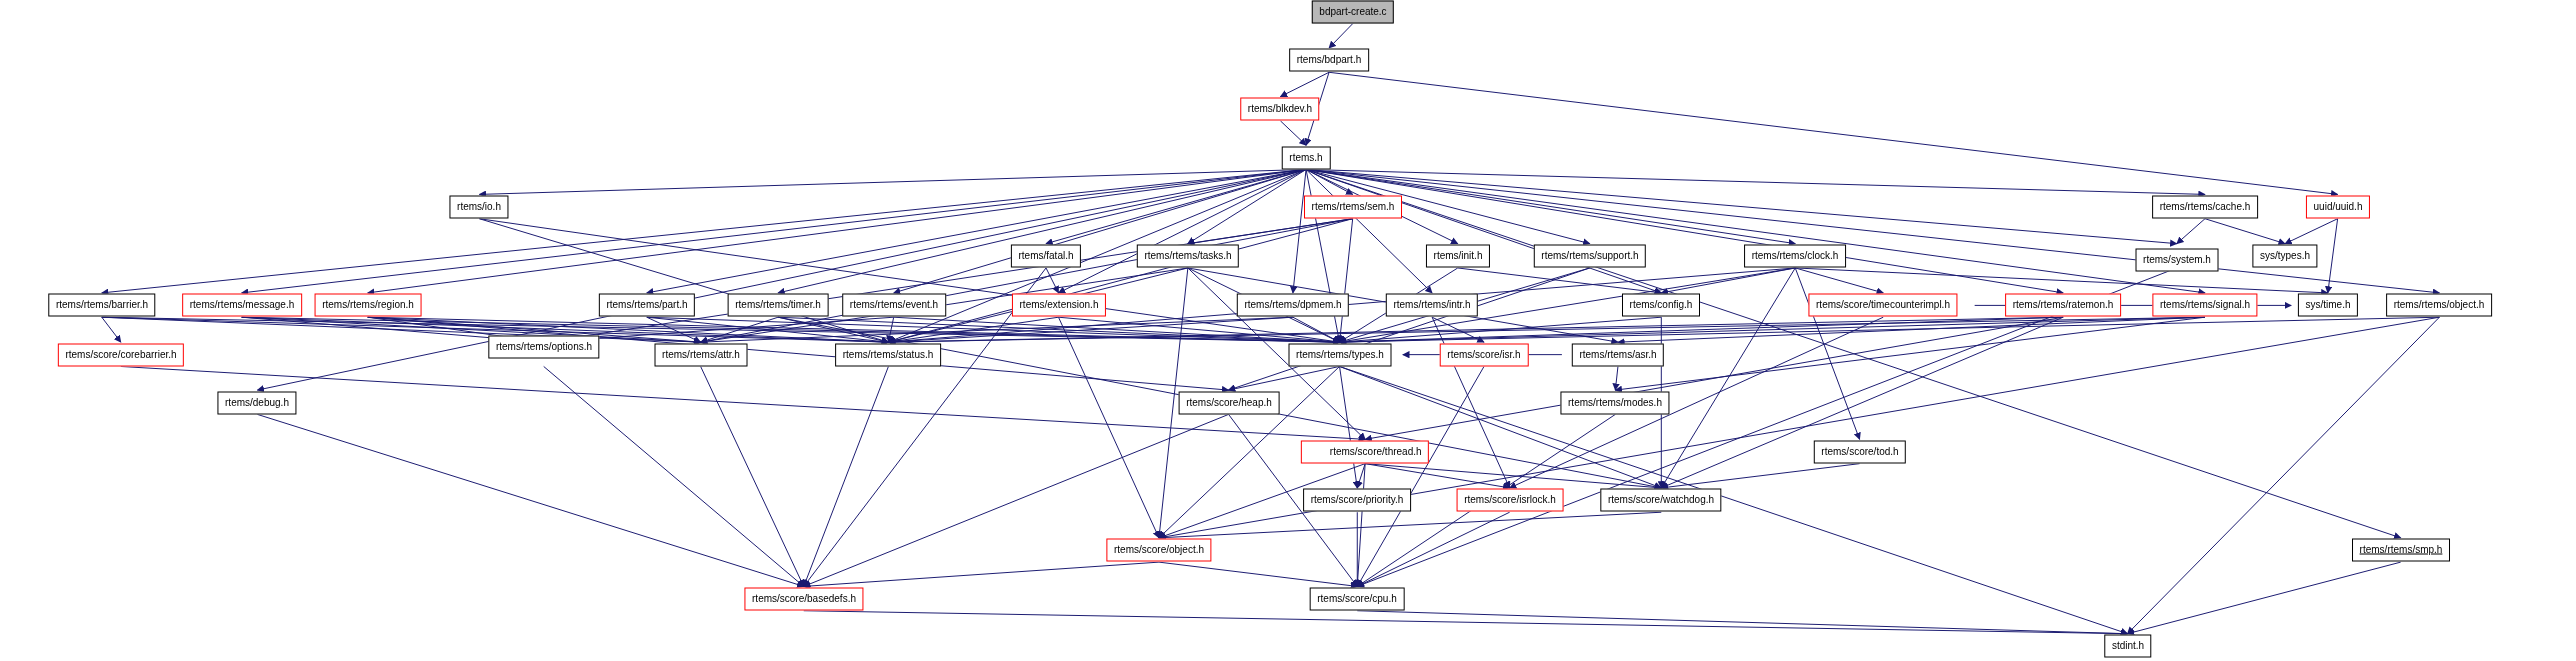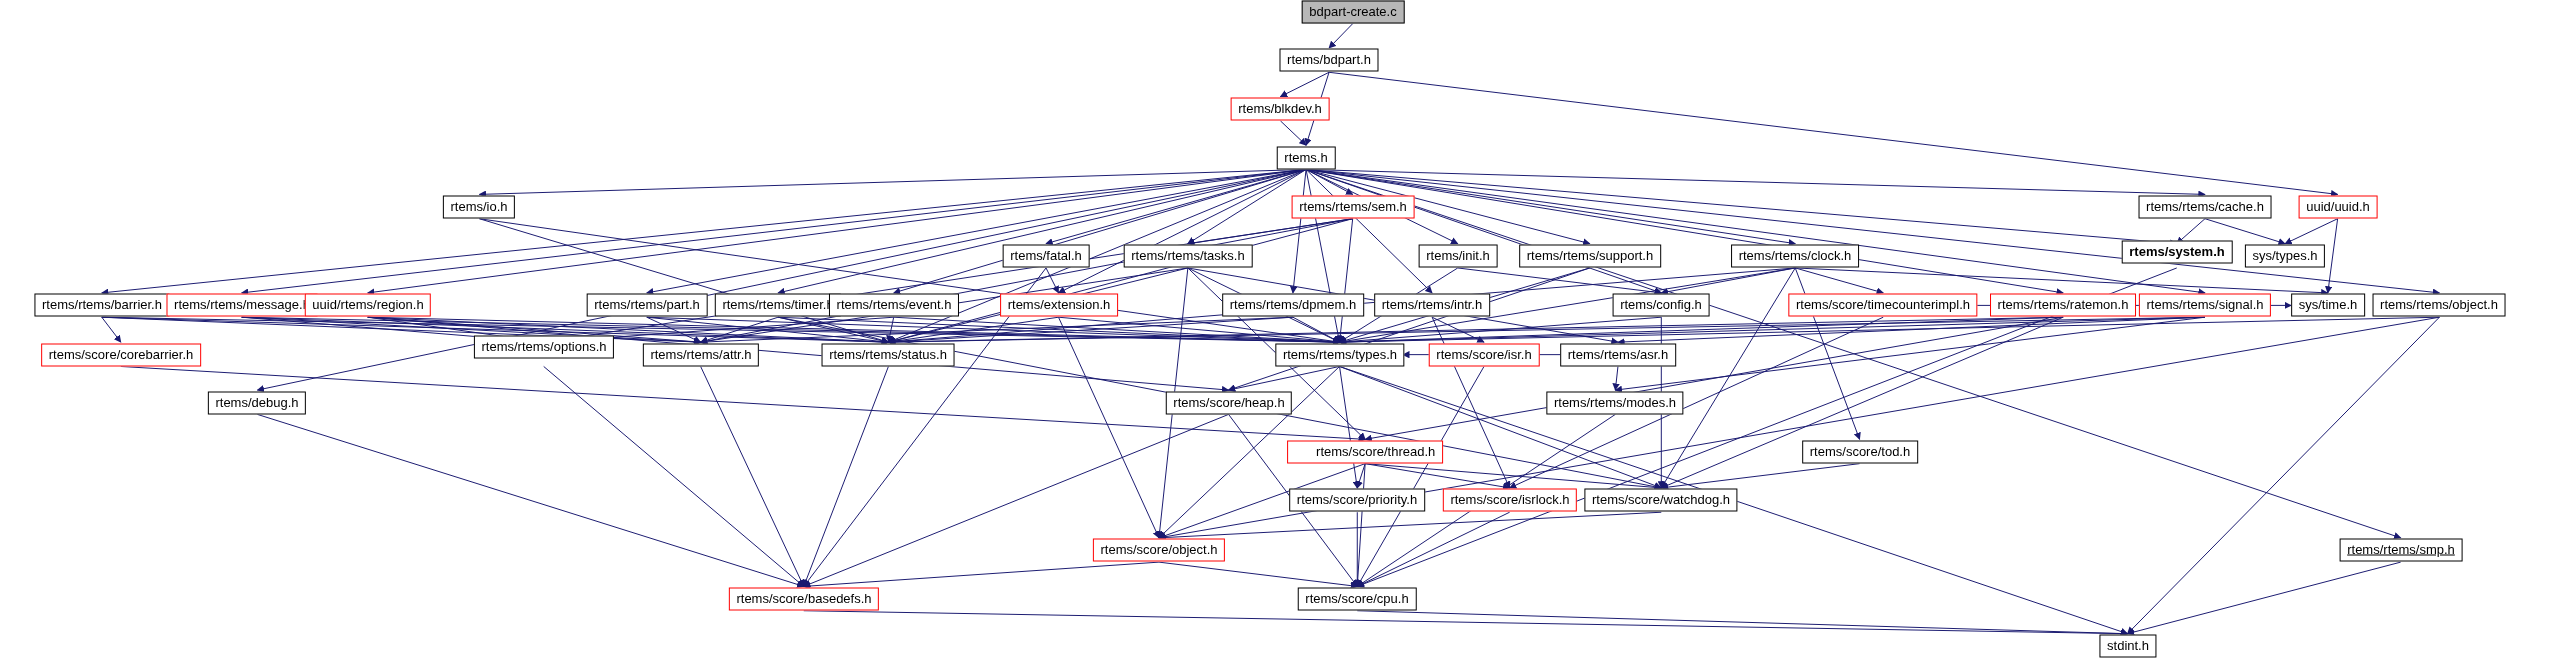--- a/index.html
+++ b/index.html
@@ -18,21 +18,21 @@
     width: 2576px; height: 662px;
     z-index: 1;
   }
   .node {
     position: absolute;
     transform: translate(-50%, -50%);
     border: 1.3px solid #000000;
     background: #ffffff;
     color: #000000;
     padding: 3.3px 6.6px;
-    font-size: 13px;
+    font-size: 10px;
     line-height: 14.4px;
     white-space: nowrap;
     z-index: 2;
     text-align: center;
   }
   .node.hl { border-color: #ff0000; }
   .node.root { background: #b7b7b7; }
 </style>
 </head>
 <body>
@@ -190,25 +190,25 @@
       <div class="node" style="left: 1306px; top: 158px;">rtems.h</div>
       <div class="node" style="left: 479px; top: 207px;">rtems/io.h</div>
       <div class="node hl" style="left: 1353px; top: 207px;">rtems/rtems/sem.h</div>
       <div class="node" style="left: 2205px; top: 207px;">rtems/rtems/cache.h</div>
       <div class="node hl" style="left: 2338px; top: 207px;">uuid/uuid.h</div>
       <div class="node" style="left: 1046px; top: 256px;">rtems/fatal.h</div>
       <div class="node" style="left: 1188px; top: 256px;">rtems/rtems/tasks.h</div>
       <div class="node" style="left: 1458px; top: 256px;">rtems/init.h</div>
       <div class="node" style="left: 1590px; top: 256px;">rtems/rtems/support.h</div>
       <div class="node" style="left: 1795px; top: 256px;">rtems/rtems/clock.h</div>
-      <div class="node" style="left: 2177px; top: 252px; font-weight: bold;">rtems/system.h</div>
+      <div class="node" style="left: 2177px; top: 260px;">rtems/system.h</div>
       <div class="node" style="left: 2285px; top: 256px;">sys/types.h</div>
       <div class="node" style="left: 102px; top: 305px;">rtems/rtems/barrier.h</div>
       <div class="node hl" style="left: 242px; top: 305px;">rtems/rtems/message.h</div>
-      <div class="node hl" style="left: 368px; top: 305px;">uuid/rtems/region.h</div>
+      <div class="node hl" style="left: 368px; top: 305px;">rtems/rtems/region.h</div>
       <div class="node" style="left: 647px; top: 305px;">rtems/rtems/part.h</div>
       <div class="node" style="left: 778px; top: 305px;">rtems/rtems/timer.h</div>
       <div class="node" style="left: 894px; top: 305px;">rtems/rtems/event.h</div>
       <div class="node hl" style="left: 1059px; top: 305px;">rtems/extension.h</div>
       <div class="node" style="left: 1293px; top: 305px;">rtems/rtems/dpmem.h</div>
       <div class="node" style="left: 1432px; top: 305px;">rtems/rtems/intr.h</div>
       <div class="node" style="left: 1661px; top: 305px;">rtems/config.h</div>
       <div class="node hl" style="left: 1883px; top: 305px;">rtems/score/timecounterimpl.h</div>
       <div class="node hl" style="left: 2063px; top: 305px;">rtems/rtems/ratemon.h</div>
       <div class="node hl" style="left: 2205px; top: 305px;">rtems/rtems/signal.h</div>

